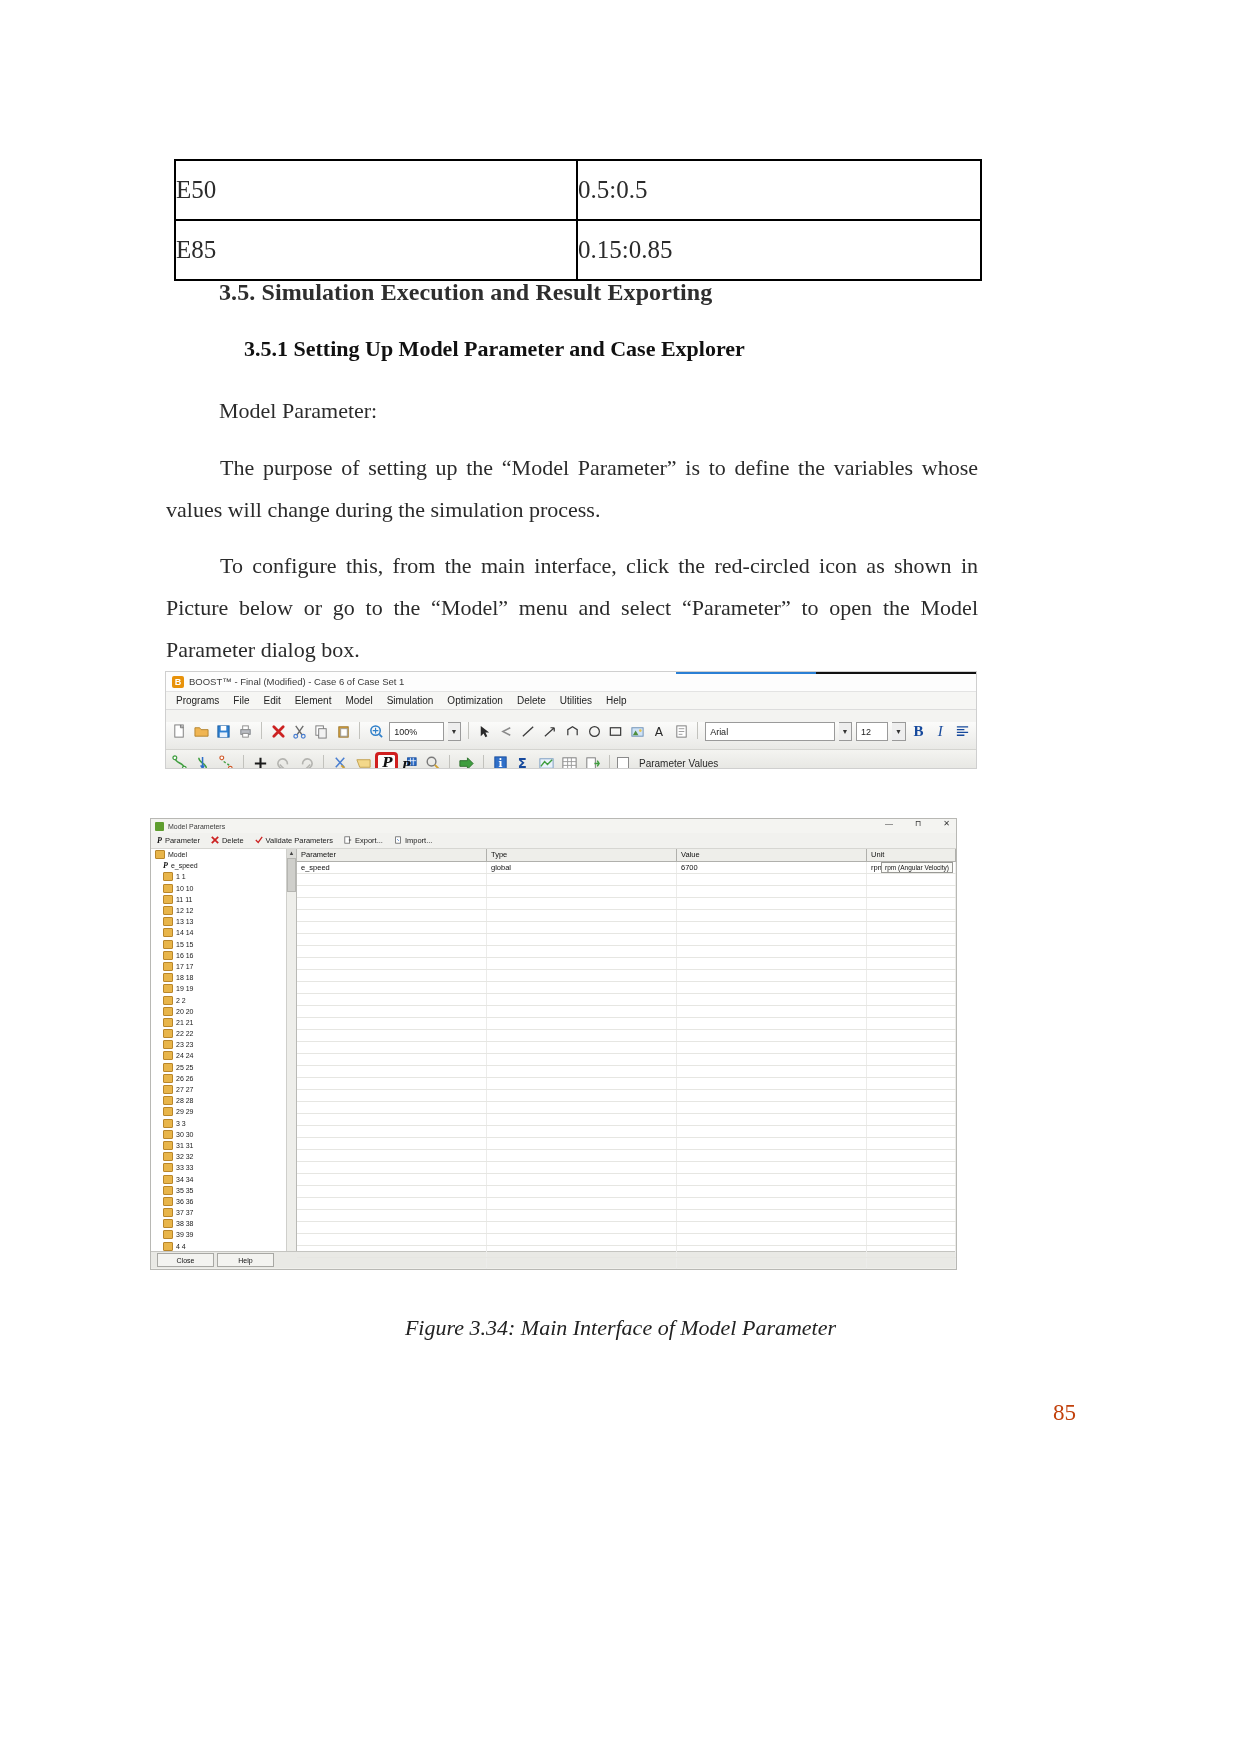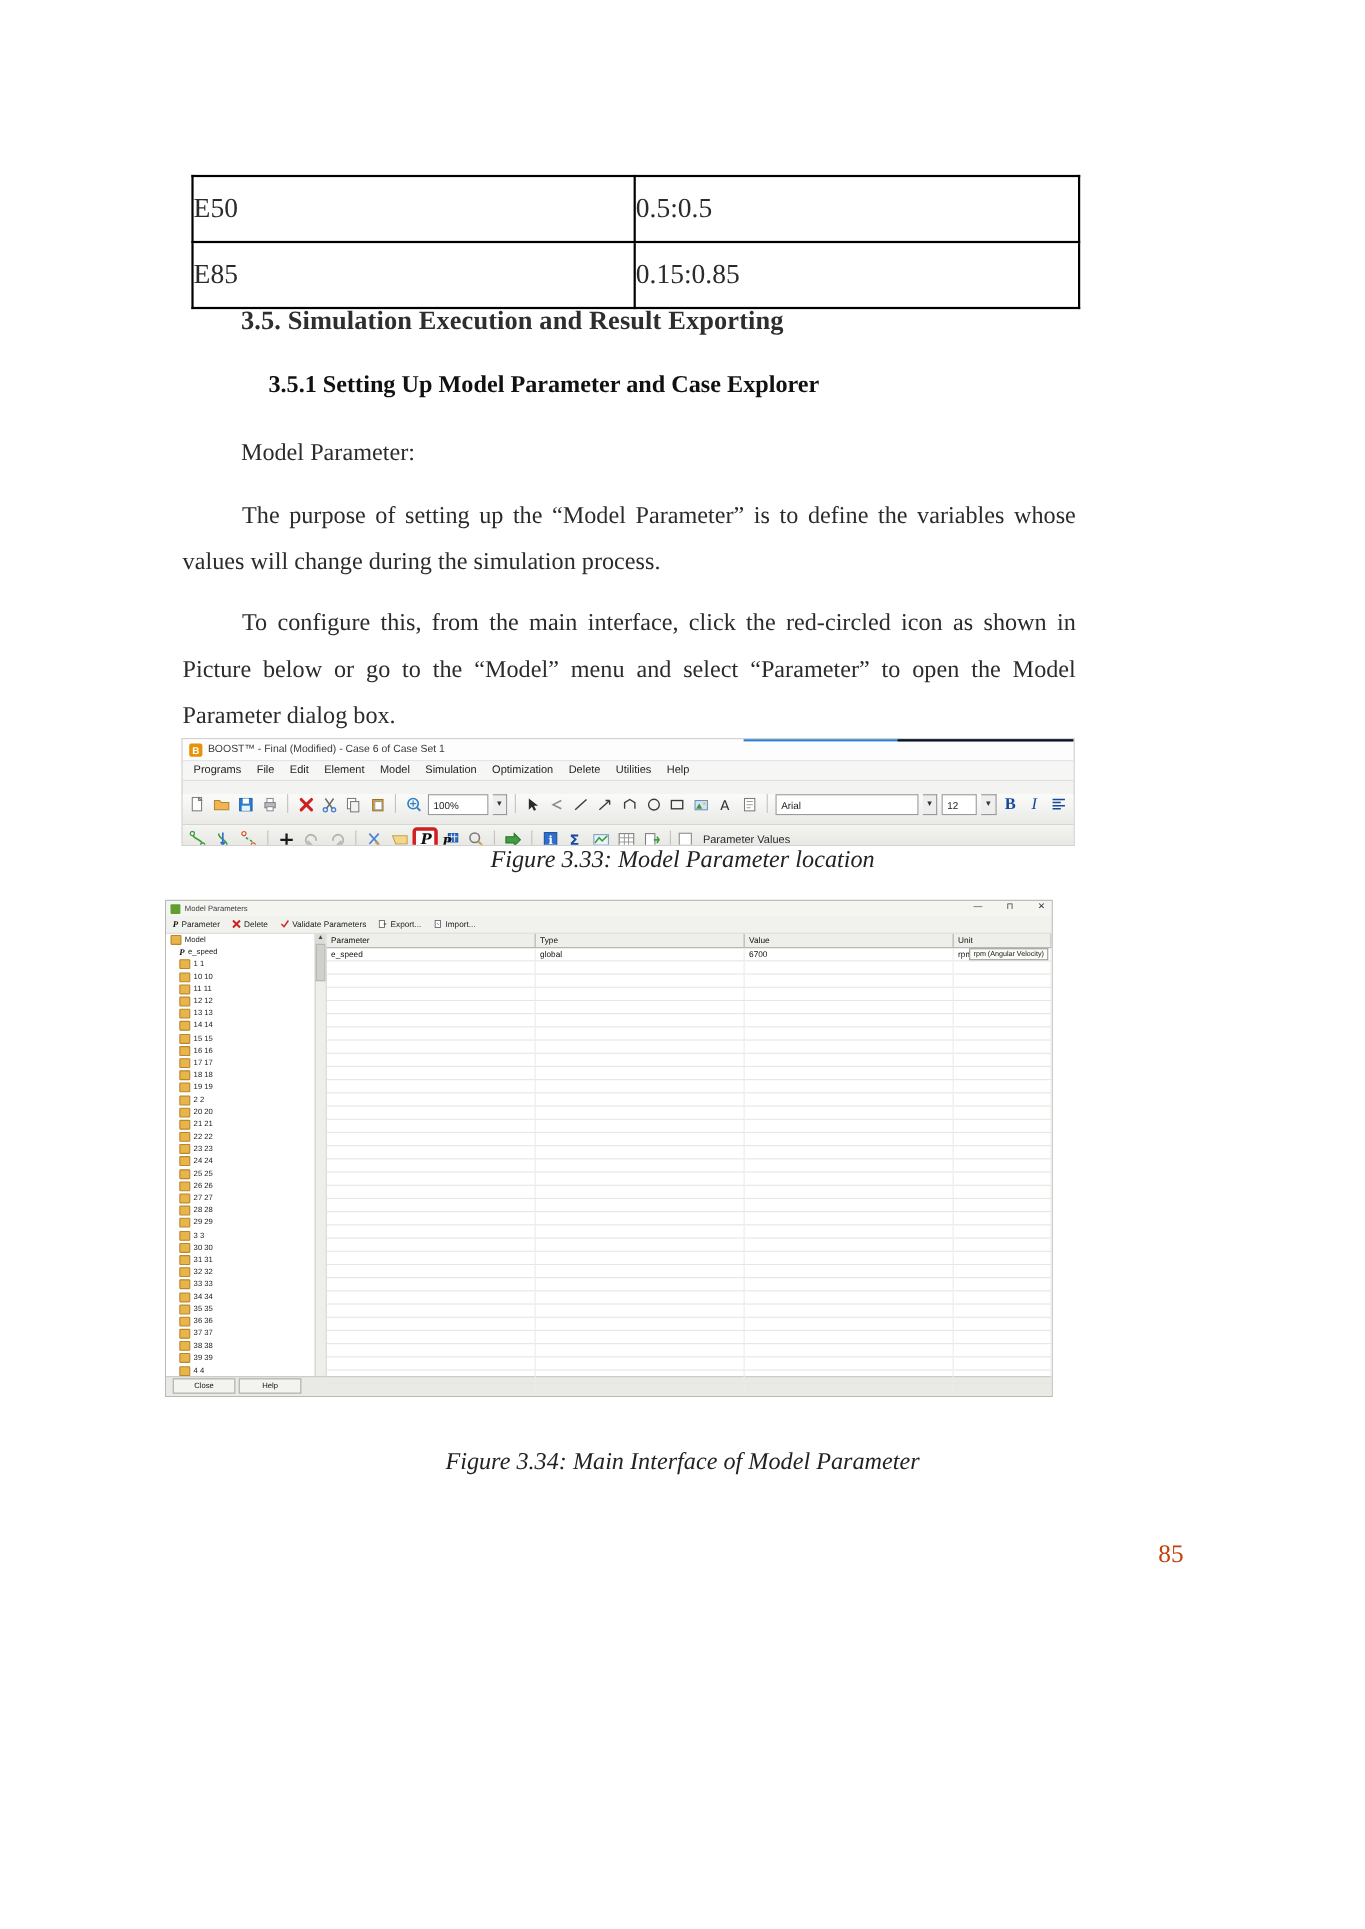--- a/index.html
+++ b/index.html
@@ -467,21 +467,20 @@
             <rect x="3" y="3" width="9" height="12" fill="#fff" stroke="#7a7a7a"></rect>
             <path d="M11 9 L16 9 M14 6 L16 9 L14 12" fill="none" stroke="#3f9e3f" stroke-width="1.5"></path>
           </svg>
       </span>
       <span class="sep"></span>
       <span class="chk"></span>
       <span class="pv-label">Parameter Values</span>
     </div>
   </div>
 
-  <div class="figcap" id="cap33">Figure 3.33: Model Parameter location</div>
 
   <div class="fig34">
 
     <div class="d-title">
       <span class="d-logo"></span>
       <span class="d-title-text">Model Parameters</span>
       <span class="d-winbtns">
         <span>—</span>
         <span>⊓</span>
         <span>✕</span>

